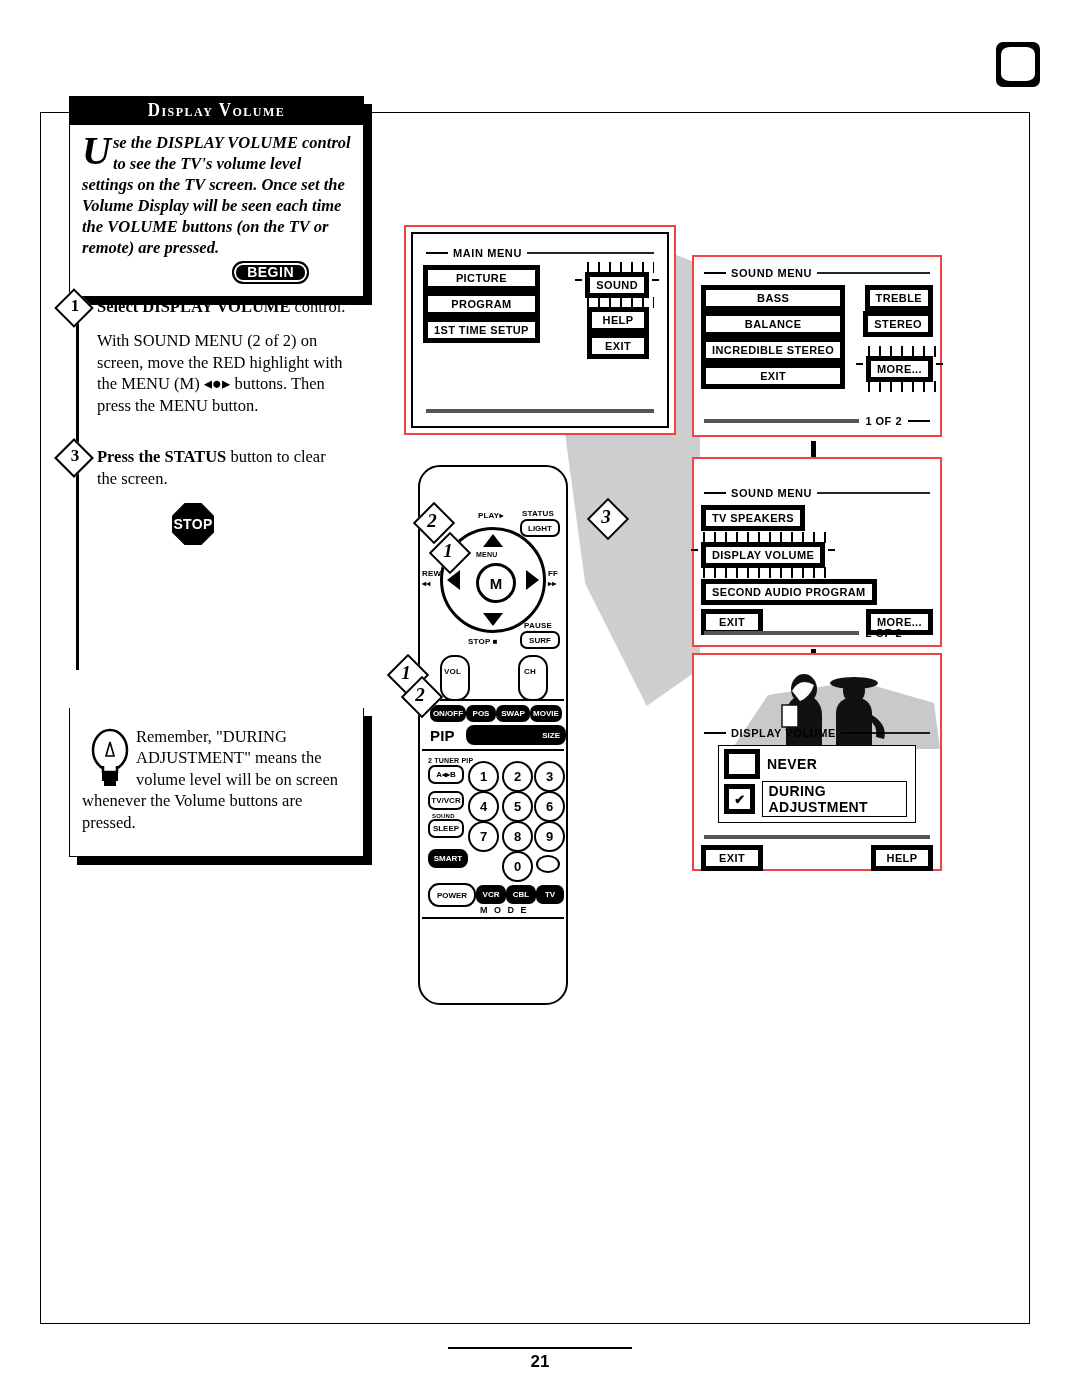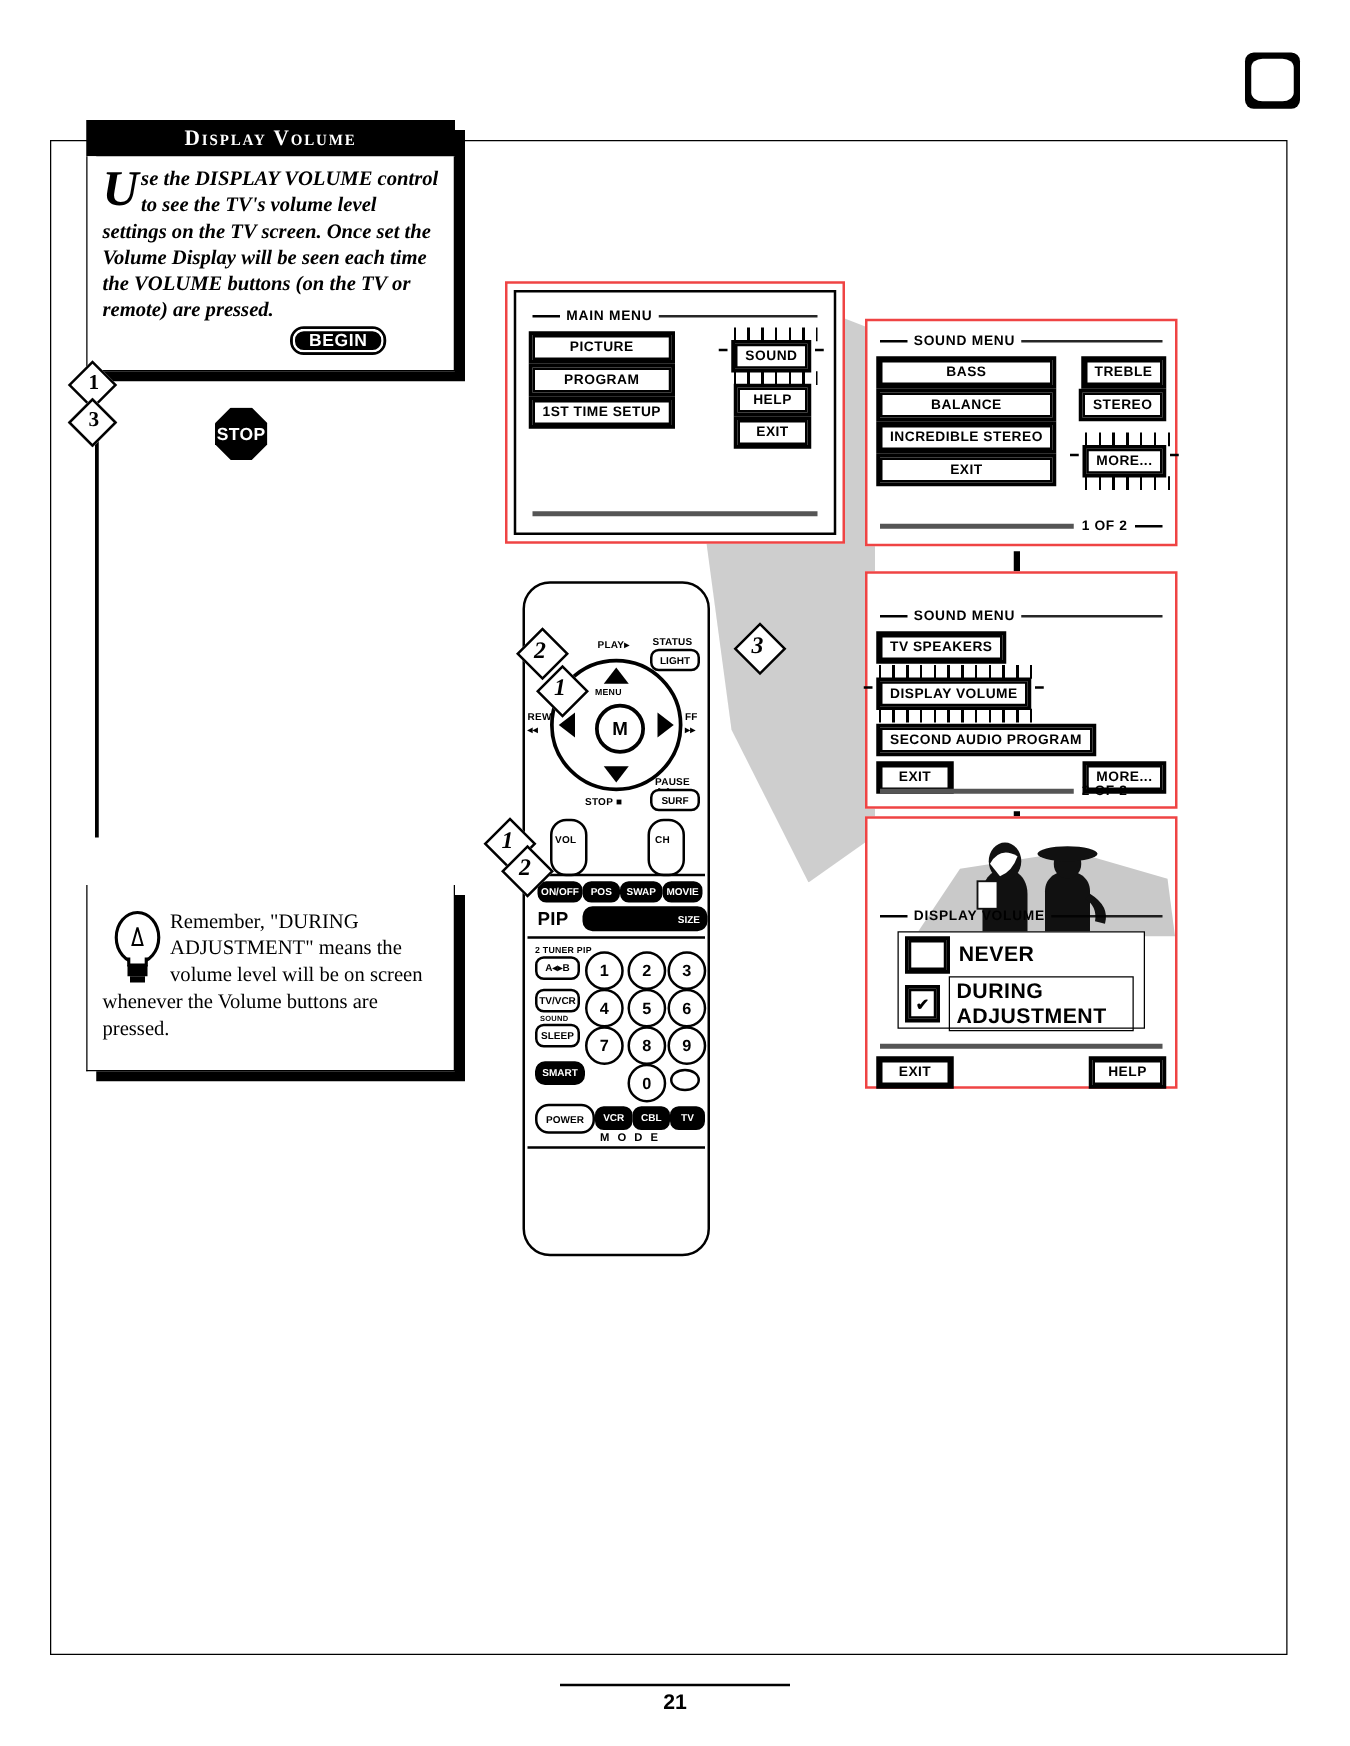--- a/index.html
+++ b/index.html
@@ -200,21 +200,21 @@
     background:#fff;border:1.5px solid #000;box-sizing:border-box;
     padding:6px 8px;
   }
   .dv-row{display:flex;align-items:center;gap:10px;margin-bottom:5px;}
   .checkbox{
     width:26px;height:20px;border:2px solid #000;outline:3px solid #000;
     background:#fff;display:flex;align-items:center;justify-content:center;
     font-size:13px;font-weight:bold;font-family:"Liberation Sans",sans-serif;
   }
   .dv-label{
-    font-family:"Liberation Sans",sans-serif;font-size:17px;font-weight:bold;letter-spacing:.4px;
+    font-family:"Liberation Sans",sans-serif;font-size:14px;font-weight:bold;letter-spacing:.4px;
   }
   .dv-label.boxed{border:1.5px solid #000;padding:1px 5px;}
 
   
   #remote{
     position:absolute;left:418px;top:465px;width:150px;height:540px;
   }
   #remote-body{
     position:absolute;inset:0;border:2.5px solid #000;border-radius:22px;background:#fff;
   }
@@ -303,33 +303,40 @@
     </div>
 
     <div id="steps-area">
       <div id="steps-rule"></div>
 
       <div class="step">
         <div class="step-num">
           <div class="diamond"></div>
           <div class="numtext">1</div>
         </div>
+        <div class="step-body">
+          <b>Select DISPLAY VOLUME</b><span> control.</span>
+          <div style="margin-top:13px">With SOUND MENU (2 of 2) on screen, move the RED highlight with the MENU (M) ◂●▸ buttons. Then press the MENU button.</div>
+        </div>
       </div>
 
       <div class="step" style="margin-top:30px">
         <div class="step-num">
           <div class="diamond"></div>
           <div class="numtext">2</div>
         </div>
       </div>
 
       <div class="step" style="margin-top:26px">
         <div class="step-num">
           <div class="diamond"></div>
           <div class="numtext">3</div>
+        </div>
+        <div class="step-body">
+          <b>Press the STATUS</b><span> button to clear the screen.</span>
         </div>
       </div>
 
       <div id="stop-row">
         <span id="stop-badge">STOP</span>
       </div>
     </div>
 
     <div id="smarthelp-panel" class="panel">
       <div class="panel-shadow"></div>

